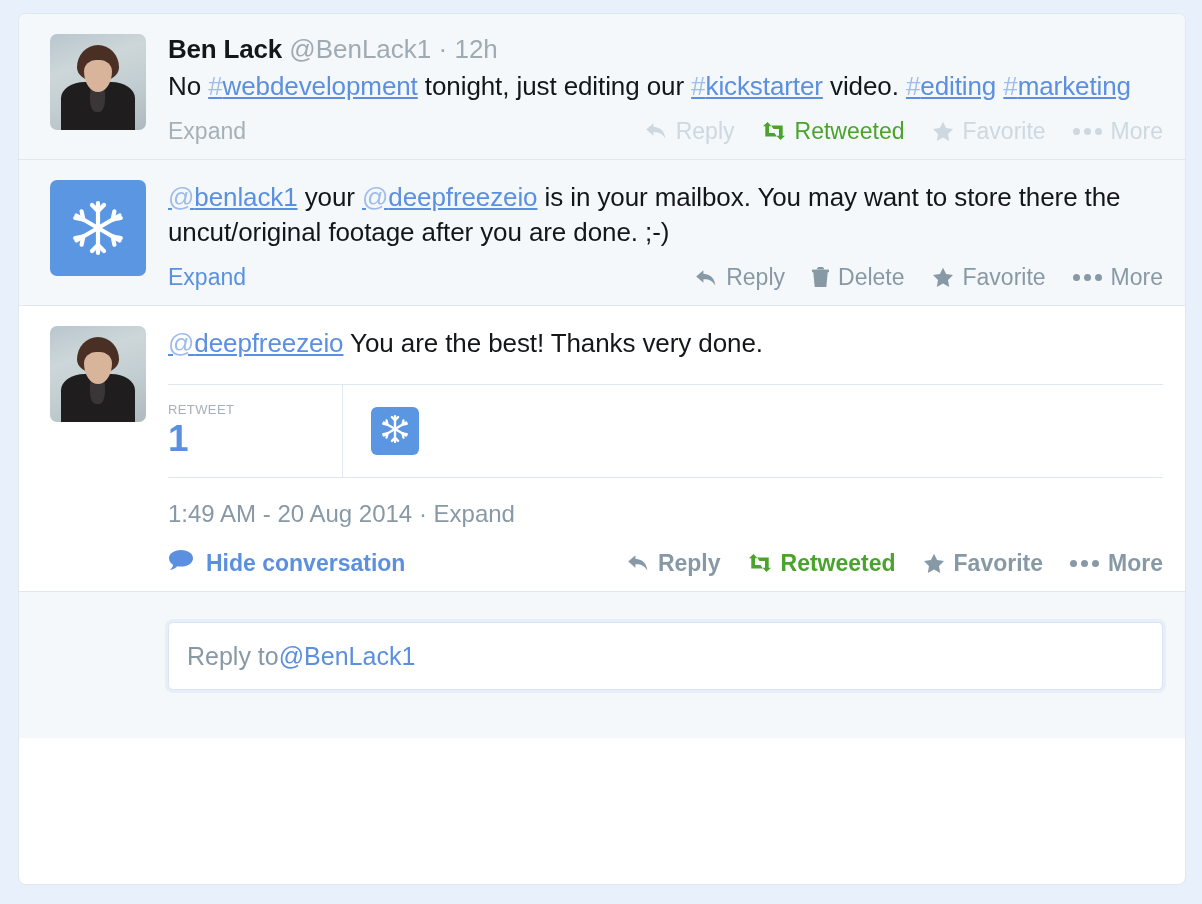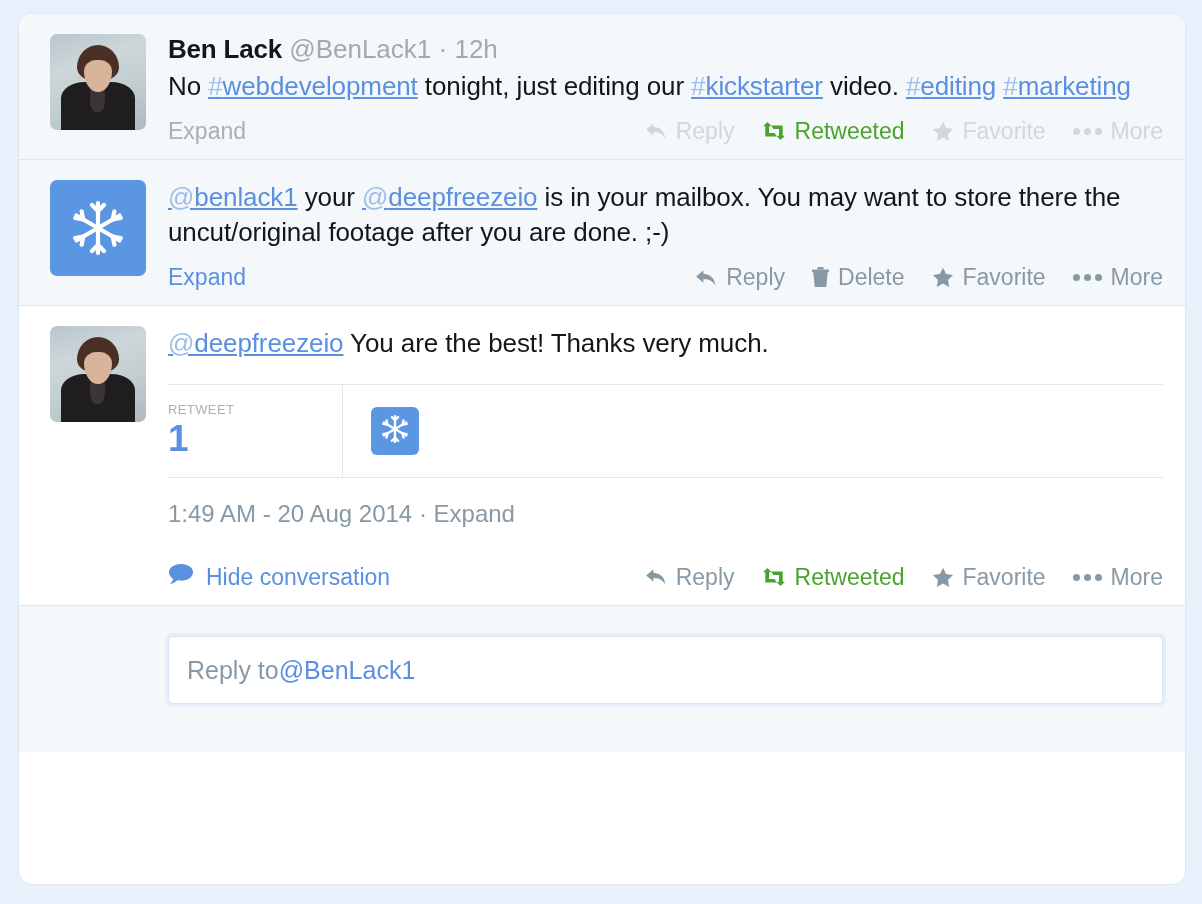--- a/index.html
+++ b/index.html
@@ -14,21 +14,21 @@
   }
 
   .permalink-container {
     position: absolute;
     left: 18px;
     top: 13px;
     width: 1168px;
     height: 872px;
     background: #ffffff;
     border: 1px solid #e1e8ed;
-    border-radius: 14px;
+    border-radius: 8px;
     overflow: hidden;
   }
 
   
   .tweet {
     position: relative;
     padding: 20px 22px 14px 31px;
     border-bottom: 1px solid #e1e8ed;
   }
   .tweet.ancestor { background: #f5f8fa; }
@@ -207,21 +207,22 @@
     margin-top: 22px;
     font-size: 24px;
     color: #8899a6;
   }
   .meta-line .details { color: #8899a6; }
 
   .focus-footer {
     display: flex;
     align-items: center;
     justify-content: space-between;
-    margin-top: 35px;
+    margin-top: 21px;
+    font-weight: bold;
   }
   .hide-conv {
     display: flex;
     align-items: center;
     gap: 12px;
     font-size: 23px;
     color: #5b8fe0;
   }
 
   
@@ -383,21 +384,21 @@
 
   <div class="tweet focus">
     <div class="tweet-body">
       <div class="avatar photo">
         <div class="body"></div>
         <div class="collar"></div>
         <div class="hair"></div>
         <div class="face"></div>
       </div>
       <div class="content">
-        <div class="tweet-text"><span class="link"><span class="sym">@</span><span>deepfreezeio</span></span><span> You are the best! Thanks very much.</span></div>
+        <div class="tweet-text"><span class="link"><span class="sym">@</span><span>deepfreezeio</span></span><span> You are the best! Thanks very done.</span></div>
 
         <div class="stats">
           <div class="stat-cell">
             <div class="stat-label">RETWEET</div>
             <div class="stat-value">1</div>
           </div>
           <div class="stat-faces">
             <div class="mini-avatar">
               <span>
                 <svg width="32" height="32" viewBox="0 0 62 62">

